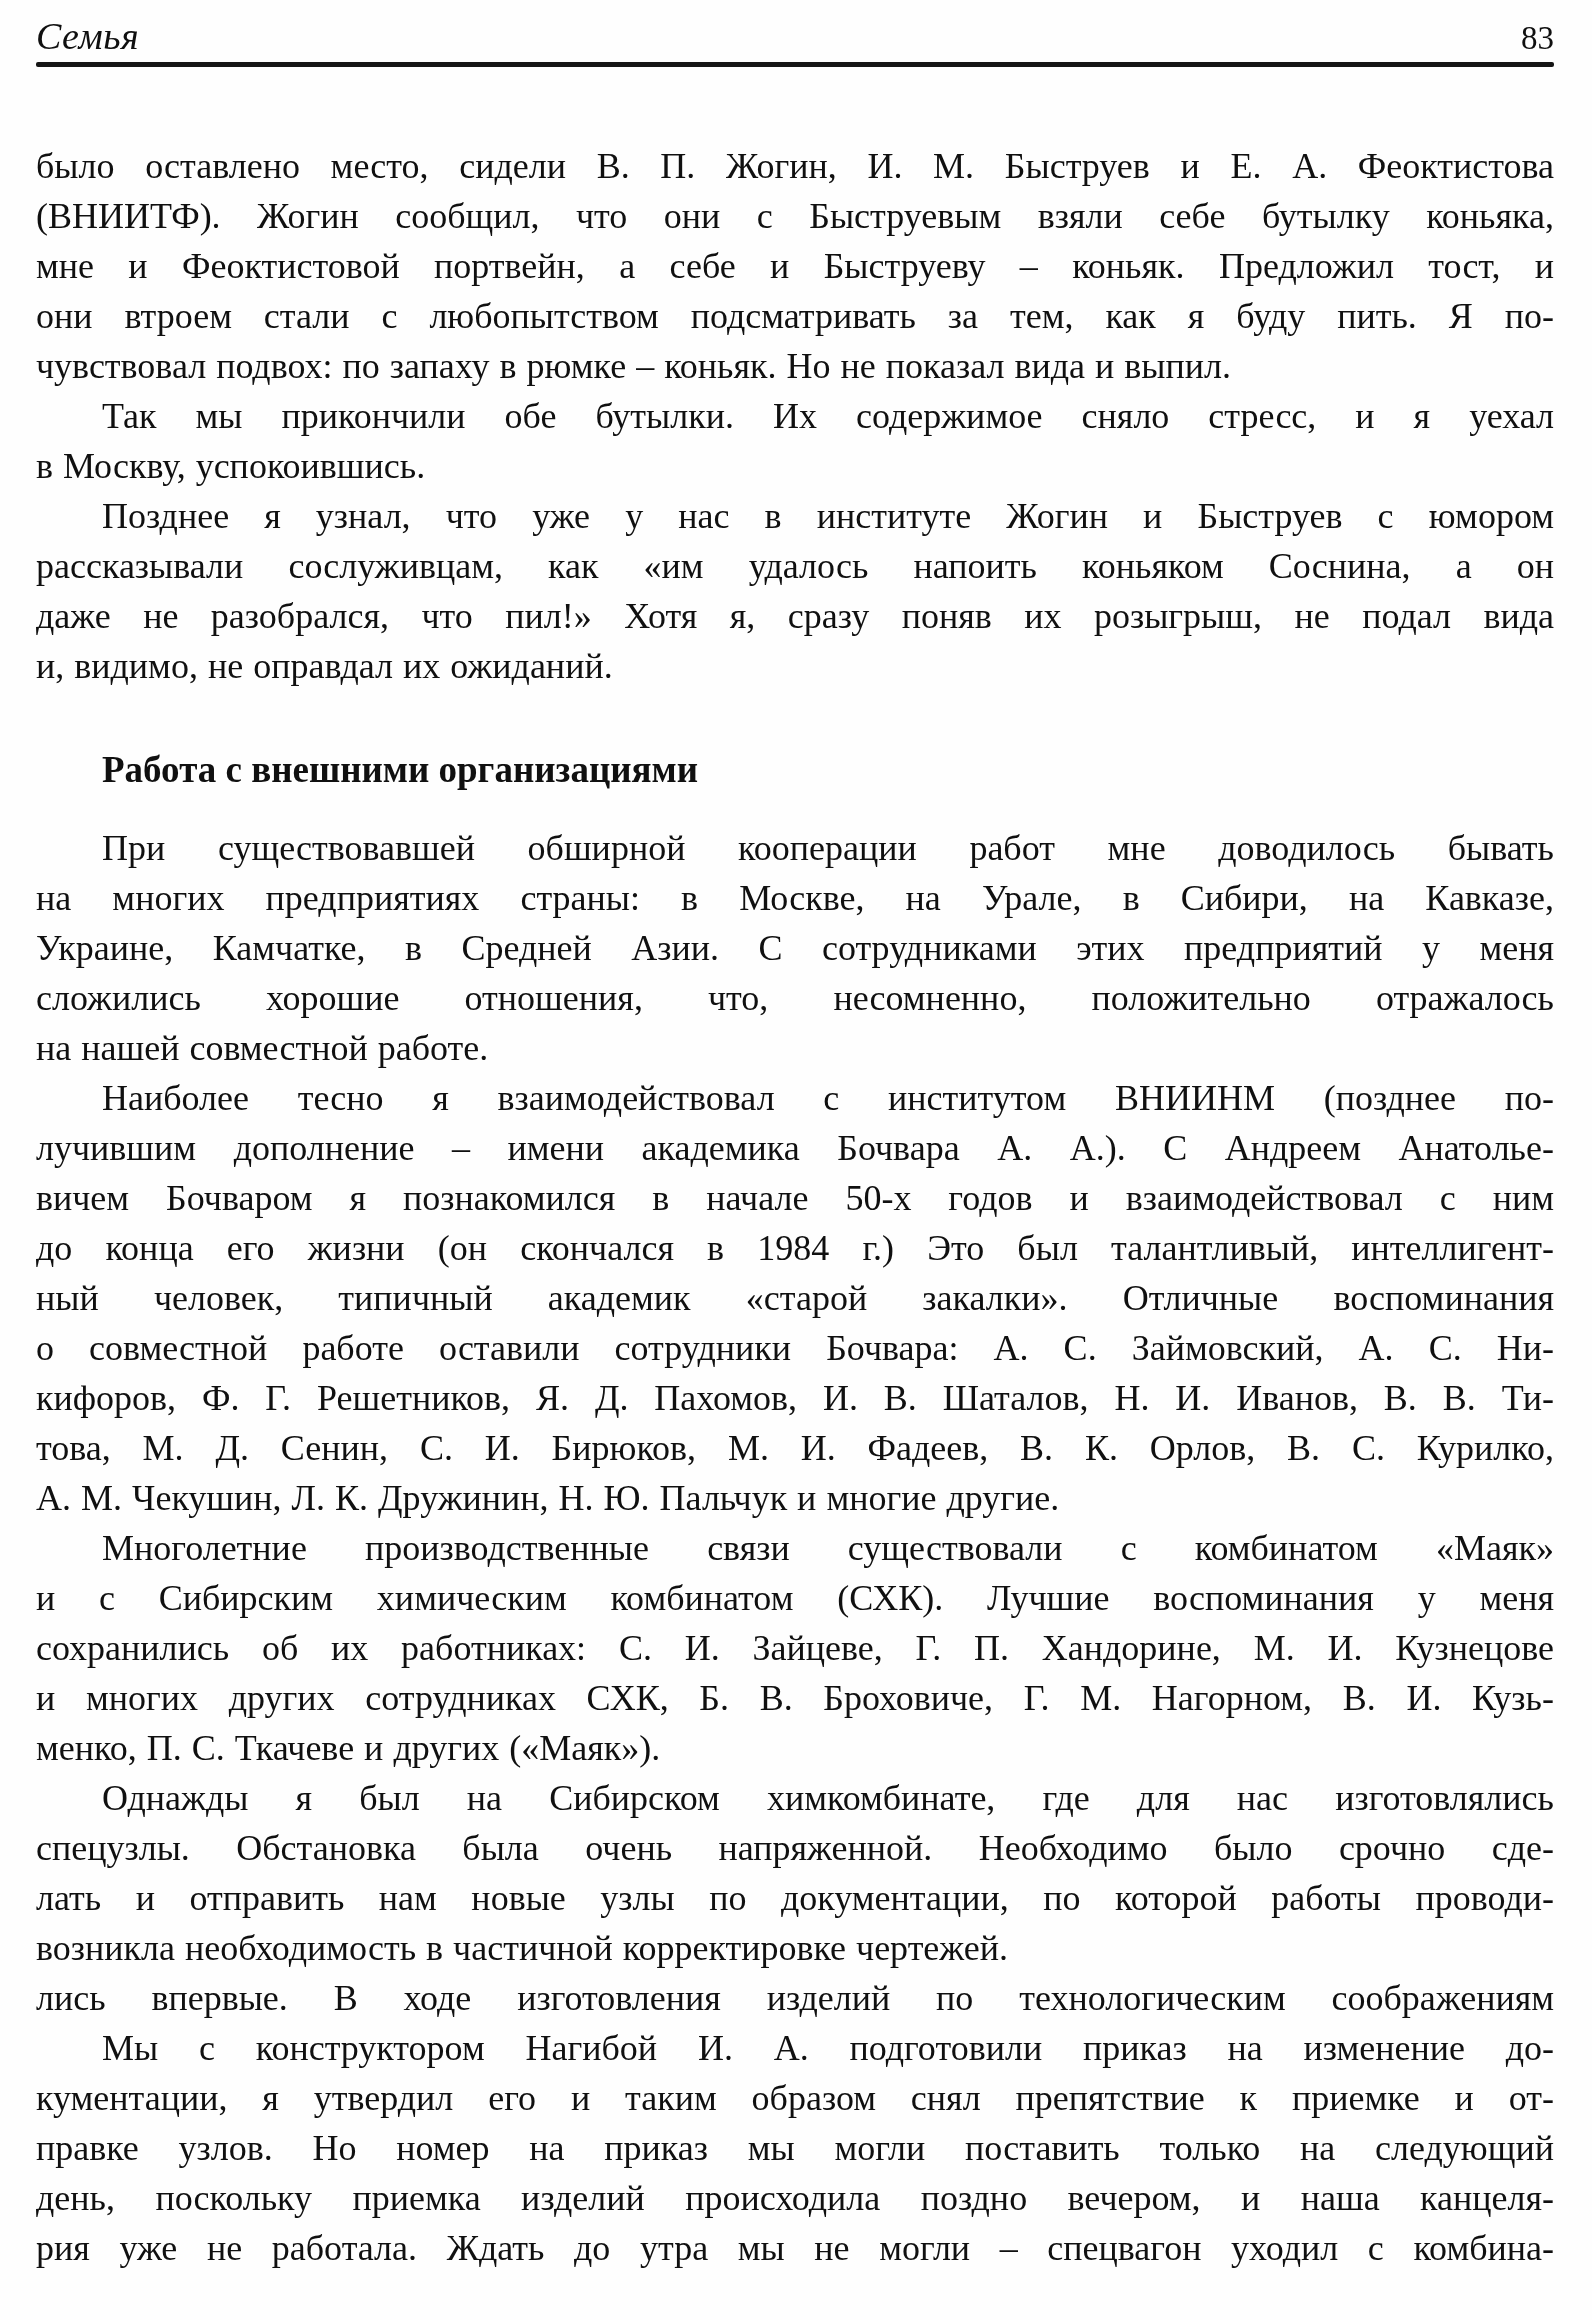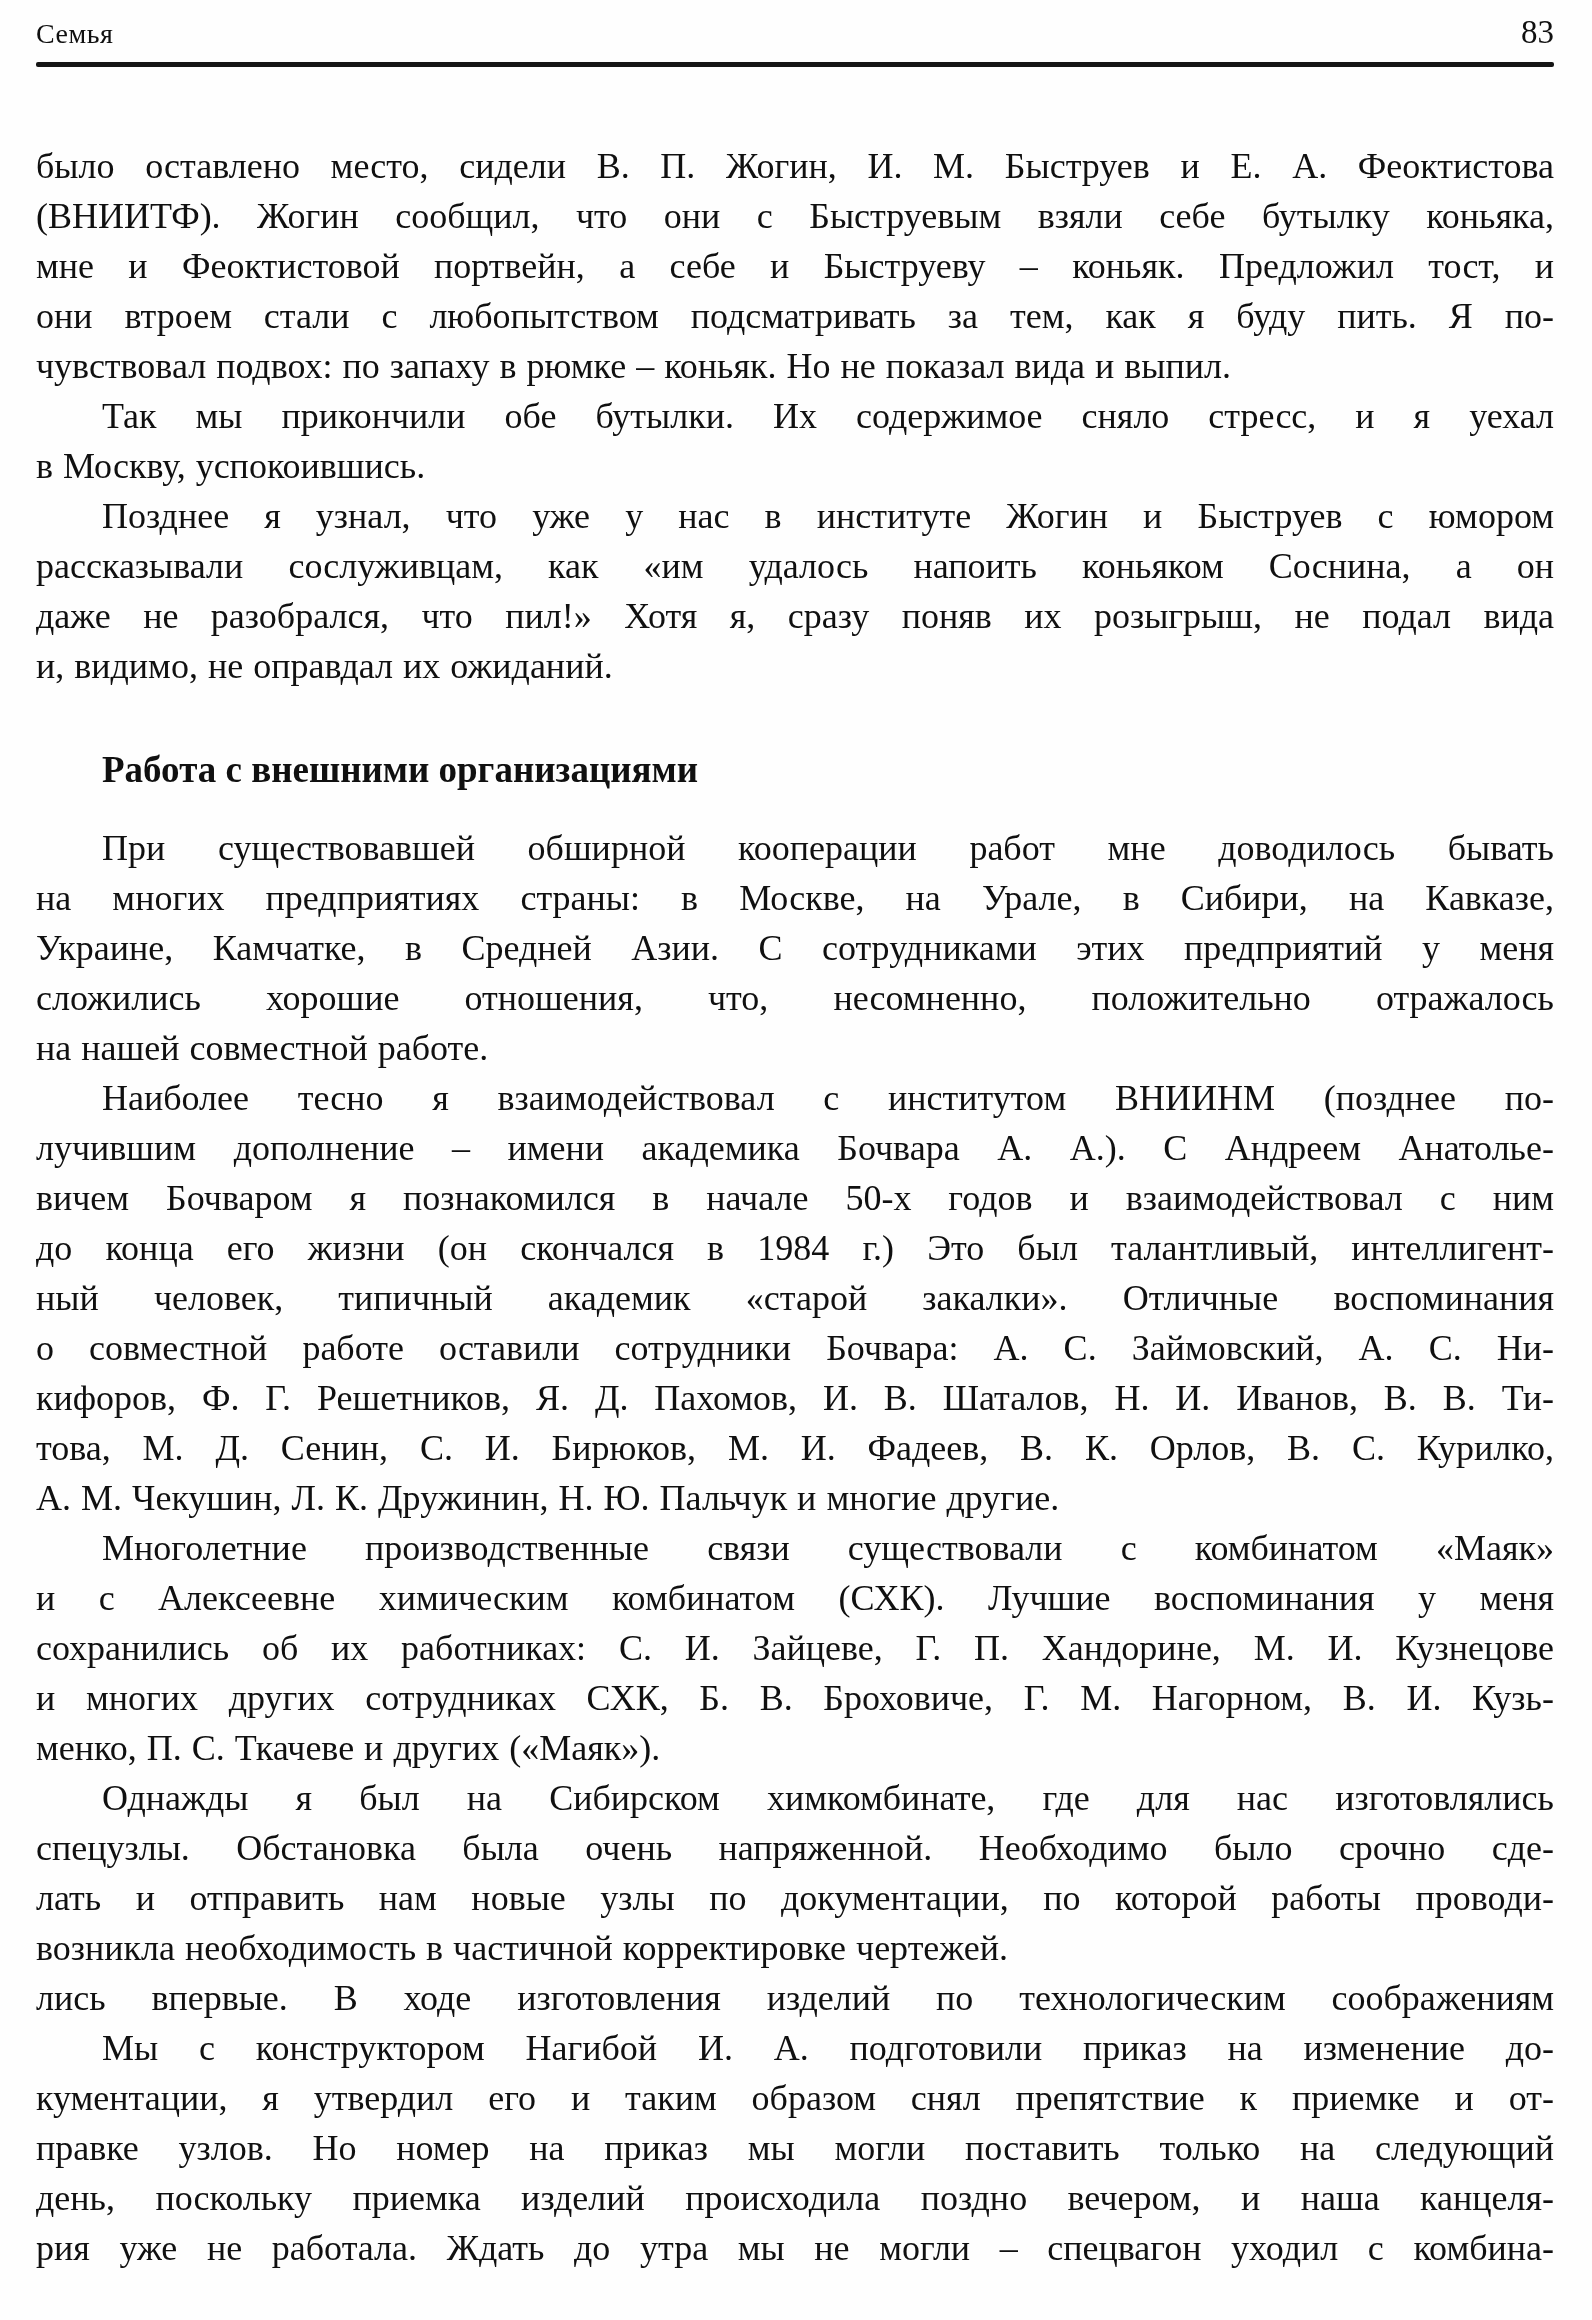--- a/index.html
+++ b/index.html
@@ -18,21 +18,22 @@
     padding: 14px 38px 0 36px;
     overflow: hidden;
   }
   .page-header {
     display: flex;
     justify-content: space-between;
     align-items: baseline;
     height: 44px;
   }
   .running-title {
-    font-size: 28px;
+    font-style: italic;
+    font-size: 38px;
     letter-spacing: 0.5px;
   }
   .page-number {
     font-size: 33px;
     margin-left: 32px;
   }
   .header-rule {
     height: 5px;
     background: #151515;
     margin-top: 4px;
@@ -107,21 +108,21 @@
         <div class="line">вичем Бочваром я познакомился в начале 50-х годов и взаимодействовал с ним</div>
         <div class="line">до конца его жизни (он скончался в 1984 г.) Это был талантливый, интеллигент-</div>
         <div class="line">ный человек, типичный академик «старой закалки». Отличные воспоминания</div>
         <div class="line">о совместной работе оставили сотрудники Бочвара: А. С. Займовский, А. С. Ни-</div>
         <div class="line">кифоров, Ф. Г. Решетников, Я. Д. Пахомов, И. В. Шаталов, Н. И. Иванов, В. В. Ти-</div>
         <div class="line">това, М. Д. Сенин, С. И. Бирюков, М. И. Фадеев, В. К. Орлов, В. С. Курилко,</div>
         <div class="line para-end">А. М. Чекушин, Л. К. Дружинин, Н. Ю. Пальчук и многие другие.</div>
       </div>
       <div class="paragraph">
         <div class="line indent">Многолетние производственные связи существовали с комбинатом «Маяк»</div>
-        <div class="line">и с Алексеевне химическим комбинатом (СХК). Лучшие воспоминания у меня</div>
+        <div class="line">и с Сибирским химическим комбинатом (СХК). Лучшие воспоминания у меня</div>
         <div class="line">сохранились об их работниках: С. И. Зайцеве, Г. П. Хандорине, М. И. Кузнецове</div>
         <div class="line">и многих других сотрудниках СХК, Б. В. Броховиче, Г. М. Нагорном, В. И. Кузь-</div>
         <div class="line para-end">менко, П. С. Ткачеве и других («Маяк»).</div>
       </div>
       <div class="paragraph">
         <div class="line indent">Однажды я был на Сибирском химкомбинате, где для нас изготовлялись</div>
         <div class="line">спецузлы. Обстановка была очень напряженной. Необходимо было срочно сде-</div>
         <div class="line">лать и отправить нам новые узлы по документации, по которой работы проводи-</div>
         <div class="line para-end">возникла необходимость в частичной корректировке чертежей.</div>
         <div class="line">лись впервые. В ходе изготовления изделий по технологическим соображениям</div>

